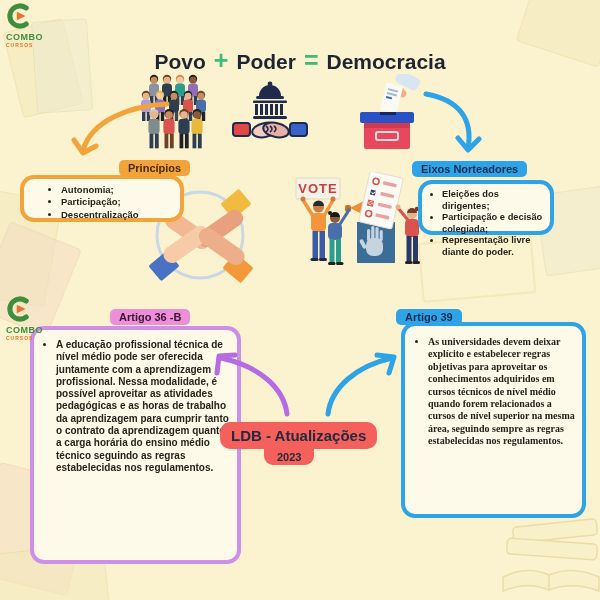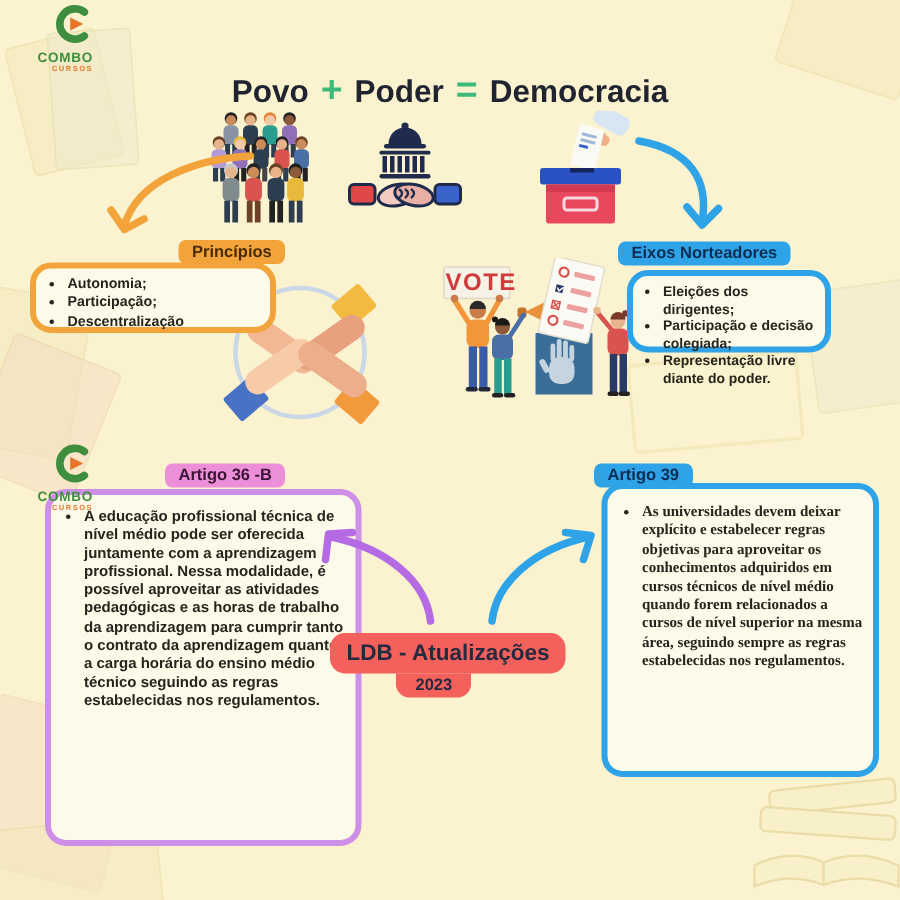--- a/index.html
+++ b/index.html
@@ -15,59 +15,59 @@
   html,body{margin:0;padding:0;background:#e8e8e8;}
   .canvas{position:relative;width:600px;height:600px;background:var(--background);
     overflow:hidden;font-family:"Liberation Sans",sans-serif;}
   
   .deco{position:absolute;border-radius:4px;opacity:.55;z-index:0;}
   .deco.sheet{background:#F3E9BD;border:1px solid #E6D99C;}
   .deco.sheet2{background:#F0EBCE;border:1px solid #E2DAAE;}
   .deco.pink{background:#F5DEC4;border:1px solid #EACFA8;}
   .deco.outline{background:transparent;border:2px solid #EBDFA8;opacity:.5;}
   
-  .logo{position:absolute;width:56px;text-align:right;z-index:4;}
+  .logo{position:absolute;width:56px;text-align:left;z-index:4;}
   .logo .combo{color:var(--logo-green);font-weight:bold;font-size:9px;letter-spacing:.5px;line-height:1;}
   .logo .cursos{color:var(--logo-orange);font-weight:bold;font-size:5px;letter-spacing:1px;line-height:1.2;}
   
   .banner{position:absolute;left:50%;top:13px;transform:translateX(-50%);
     background:var(--banner-red);color:var(--banner-text);font-weight:bold;font-size:14px;
     padding:4px 14px;border-radius:9px;z-index:3;box-shadow:0 1px 2px rgba(0,0,0,.12);}
   .equation{position:absolute;top:47px;left:0;right:0;display:flex;justify-content:center;
     align-items:center;gap:8px;font-weight:bold;font-size:21px;color:var(--text-dark);z-index:3;}
   .equation .op{color:var(--green-operator);font-size:25px;font-weight:900;transform:translateY(-1px);}
   
   .tab{position:absolute;font-weight:bold;font-size:11px;padding:2px 9px;border-radius:5px;z-index:3;white-space:nowrap;}
   .tab.orange{background:var(--orange-accent);color:var(--orange-tab-text);}
   .tab.blue{background:var(--blue-accent);color:var(--blue-tab-text);}
   .tab.pink{background:var(--pink-accent);color:var(--pink-tab-text);}
   .panel{position:absolute;background:var(--panel-fill);border-radius:14px;z-index:2;box-sizing:border-box;}
   .panel.orange{border:4px solid var(--orange-accent);}
   .panel.blue{border:4px solid var(--blue-accent);}
   .panel.purple{border:4px solid var(--purple-accent);}
   .panel ul{margin:0;padding-left:13px;list-style:disc;color:var(--body-text);font-weight:bold;}
   .panel li{margin:0;}
-  #principios-panel{left:20px;top:175px;width:164px;height:47px;padding:5px 4px 4px 8px;}
+  #principios-panel{left:20px;top:175px;width:164px;height:47px;padding:5px 4px 4px 24px;}
   #principios-panel ul{font-size:9.5px;line-height:1.3;}
   #eixos-panel{left:418px;top:180px;width:136px;height:55px;padding:5px 3px 4px 7px;}
   #eixos-panel ul{font-size:9.3px;line-height:1.24;}
   #artigo36b-panel{left:30px;top:326px;width:211px;height:238px;padding:9px 5px 6px 9px;}
   #artigo36b-panel ul{font-size:10px;line-height:1.23;}
   #artigo39-panel{left:401px;top:322px;width:185px;height:196px;padding:10px 5px 6px 10px;font-family:Liberation Serif, serif;}
   #artigo39-panel ul{font-size:10px;line-height:1.24;}
   
   .ldb-main{position:absolute;left:220px;top:422px;background:var(--banner-red);
     color:var(--ldb-text);font-weight:bold;font-size:15px;padding:5px 11px;border-radius:10px;z-index:3;}
   .ldb-sub{position:absolute;left:264px;top:449px;background:var(--banner-red);
     color:var(--ldb-text);font-weight:bold;font-size:11px;padding:2px 13px;
     border-radius:0 0 9px 9px;z-index:2;}
   
   .illus,.arrow{position:absolute;z-index:2;}
   .vote-label{position:absolute;left:297px;top:180px;width:42px;height:18px;z-index:3;
-    text-align:center;line-height:18px;color:#CF3A3A;font-weight:bold;font-size:16px;letter-spacing:1px;}
+    text-align:center;line-height:18px;color:#CF3A3A;font-weight:bold;font-size:13px;letter-spacing:1px;}
 </style>
 </head>
 <body>
 
 <div class="canvas">
 
   <div class="deco sheet" style="left:12px;top:24px;width:60px;height:86px;transform:rotate(-14deg);"></div>
   <div class="deco sheet2" style="left:34px;top:20px;width:54px;height:90px;transform:rotate(-4deg);"></div>
   <div class="deco sheet" style="left:525px;top:-18px;width:85px;height:72px;transform:rotate(18deg);"></div>
   <div class="deco sheet" style="left:-18px;top:195px;width:70px;height:105px;transform:rotate(10deg);"></div>

